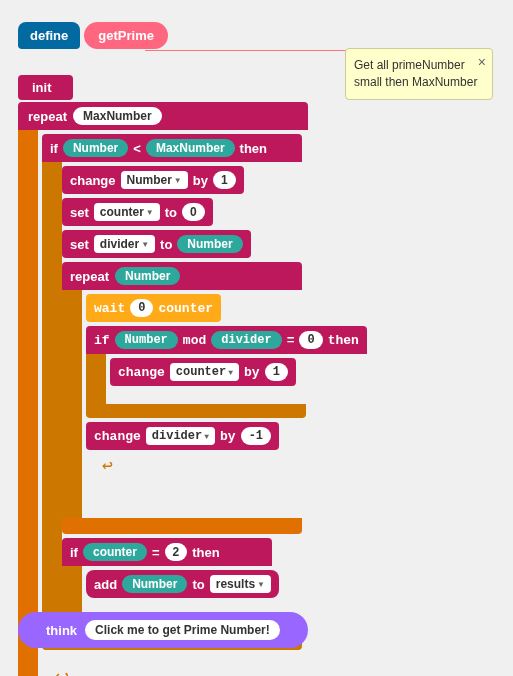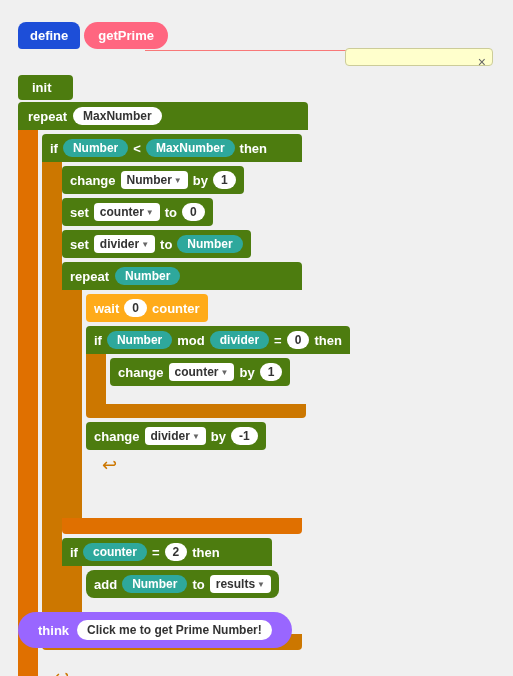--- a/index.html
+++ b/index.html
@@ -19,21 +19,21 @@
       align-items: center;
       border-radius: 4px;
       padding: 4px 8px;
       font-weight: bold;
       color: white;
       position: relative;
       white-space: nowrap;
       gap: 4px;
     }
 
-    .block-orange { background: #4d7c0f; text-align: center; }
+    .block-orange { background: #be185d; text-align: center; }
 
     .value-bubble {
       background: white;
       border-radius: 12px;
       padding: 2px 8px;
       color: #333;
       font-weight: bold;
       font-size: 12px;
     }
 
@@ -115,24 +115,25 @@
   </style>
 </head>
 <body>
 
 <div class="workspace">
 
   <div class="comment-line"></div>
 
   <div class="note-box">
     <span class="note-close">×</span>
+    <span>Get all primeNumber small then MaxNumber</span>
   </div>
 
   <div style="position:absolute; top:22px; left:18px; display:flex; align-items:center; gap:4px;">
-    <div class="block" style="background:#1d4ed8; border-radius:8px 8px 4px 4px; padding:6px 12px;">
+    <div class="block" style="background:#0369a1; border-radius:8px 8px 4px 4px; padding:6px 12px;">
       <span>define</span>
     </div>
     <div class="block" style="background:#ff6680; border-radius:16px; padding:6px 14px;">
       <span>getPrime</span>
     </div>
   </div>
 
   <div style="position:absolute; top:75px; left:18px;">
     <div class="block block-orange" style="border-radius:4px; padding:5px 14px; min-width:55px;">
       <span>init</span>
@@ -194,21 +195,21 @@
                   <span>to</span>
                   <div class="value-bubble-teal">Number</div>
                 </div>
               </div>
 
               <div style="margin:4px 0;">
                 <div class="block block-orange" style="border-radius:4px 4px 0 0; display:inline-flex; gap:6px; align-items:center; min-width:240px; padding:5px 8px;">
                   <span>repeat</span>
                   <div class="value-bubble-teal">Number</div>
                 </div>
-                <div style="display:flex;">
+                <div style="display:flex;font-family:Liberation Mono, monospace;">
                   <div style="width:20px; background:#cc7700; min-height:228px;"></div>
                   <div style="flex:1; padding-left:4px;">
 
                     <div style="margin:4px 0;">
                       <div class="block" style="background:#ffab19; gap:5px; padding:5px 8px; border-radius:4px; display:inline-flex; align-items:center;">
                         <span>wait</span>
                         <div class="value-bubble">0</div>
                         <span>counter</span>
                       </div>
                     </div>
@@ -305,19 +306,19 @@
           <span class="loop-arrow">↩</span>
         </div>
 
       </div>
     </div>
     
     
   </div>
 
   <div style="position:absolute; bottom:28px; left:18px;">
-    <div class="block" style="background:#9966ff; border-radius:20px; padding:8px 20px; display:inline-flex; gap:8px; ">
+    <div class="block" style="background:#9966ff; border-radius:20px; padding:8px 28px; display:inline-flex; gap:8px; ">
       <span>think</span>
       <span style="background:white; color:#333; border-radius:12px; padding:3px 10px; font-size:12px;">Click me to get Prime Number!</span>
     </div>
   </div>
 
 </div>
 
 </body></html>

